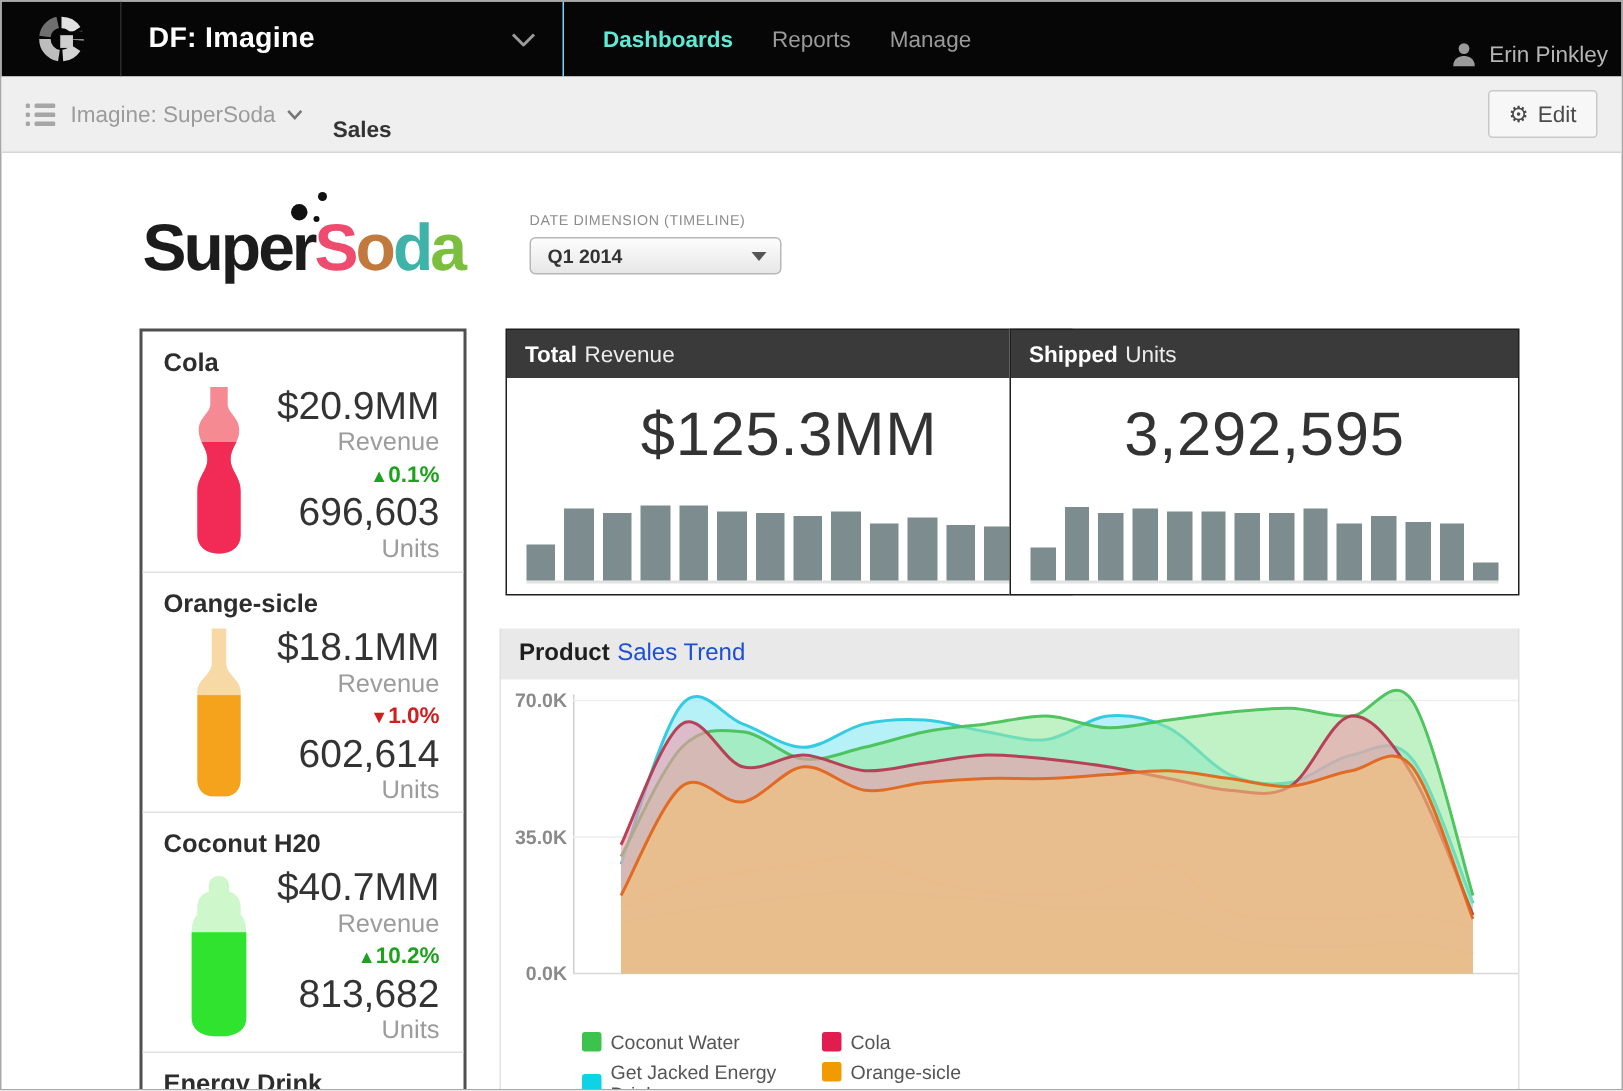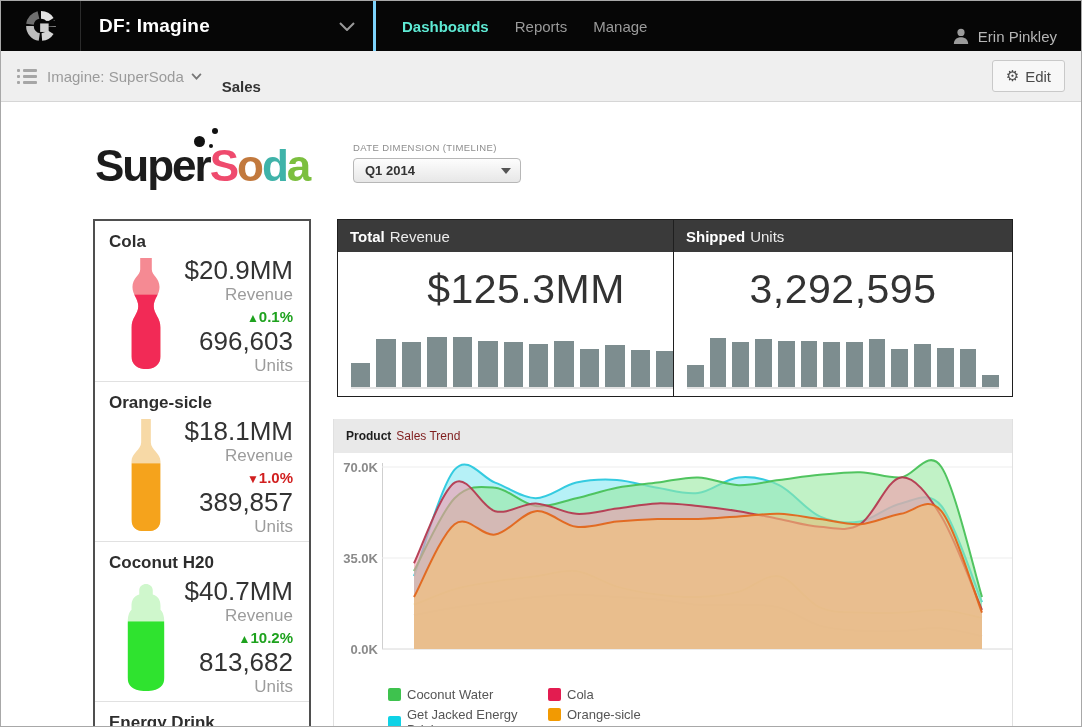--- a/index.html
+++ b/index.html
@@ -2,27 +2,27 @@
 <html><head>
 <meta charset="utf-8">
 <style>
   * { margin:0; padding:0; box-sizing:border-box; }
   body { background:#fff; font-family:"Liberation Sans", sans-serif; }
   #frame { position:relative; width:1082px; height:727px; border:1px solid #a8a8a8; background:#fff; overflow:hidden; }
 
   
   .topbar { position:absolute; top:0; left:0; right:0; height:50px; background:#060606; display:flex; align-items:center; }
   .logo-cell { width:80px; height:50px; display:flex; align-items:center; justify-content:center; border-right:1px solid #2b2b2b; cursor:pointer; }
-  .title-cell { width:295px; height:50px; display:flex; align-items:center; justify-content:space-between; padding:0 18px; border-right:3px solid #7dd3fc; cursor:pointer; }
+  .title-cell { width:295px; height:50px; display:flex; align-items:center; justify-content:space-between; padding:0 18px; border-right:1px solid #7dd3fc; cursor:pointer; }
   .app-title { color:#fff; font-size:19px; font-weight:bold; letter-spacing:.2px; }
   .nav-links { display:flex; align-items:center; gap:26px; margin-left:26px; }
   .nav-link { font-size:15px; color:#9a9a9a; cursor:pointer; }
   .nav-link.active { color:#5eead4; font-weight:bold; }
   .topbar-spacer { flex:1; }
-  .user-cell { display:flex; align-items:center; gap:8px; padding-right:24px; cursor:pointer;margin-top:20px; }
+  .user-cell { display:flex; align-items:center; gap:8px; padding-right:9px; cursor:pointer;margin-top:20px; }
   .user-name { color:#b5b5b5; font-size:15px; }
 
   
   .crumbbar { position:absolute; top:50px; left:0; right:0; height:51px; background:#efefef; border-bottom:1px solid #d6d6d6; display:flex; align-items:center; padding:0 16px; }
   .crumb-group { display:flex; align-items:center; gap:7px; margin-left:10px; cursor:pointer; }
   .crumb-group-label { color:#9b9b9b; font-size:15px; }
   .crumb-page { color:#333; font-size:15px; font-weight:bold; margin-left:20px;margin-top:20px; }
   .crumb-spacer { flex:1; }
   .edit-btn { display:flex; align-items:center; gap:6px; background:#f7f7f7; border:1px solid #c9c9c9; border-radius:3px; padding:6px 13px; font-size:15px; color:#4a4a4a; cursor:pointer; }
   .gear { font-size:15px; color:#4a4a4a; }
@@ -61,23 +61,23 @@
   .kpi.units   { left:672px; width:340px; }
   .kpi-head { height:32px; background:#3a3a3a; color:#fff; display:flex; align-items:center; padding:0 12px; font-size:15px; }
   .head-bold { font-weight:bold; }
   .head-rest { font-weight:300; color:#ececec; margin-left:5px; }
   .kpi-value { text-align:center; font-size:41px; color:#333; margin-top:14px; letter-spacing:.5px; }
   .spark { position:absolute; left:13px; right:13px; bottom:7px; height:56px; display:flex; align-items:flex-end; gap:6px; border-bottom:2px solid #e2e2e2; }
   .spark-bar { flex:1; }
 
   
   .trend { position:absolute; left:332px; top:418px; width:680px; height:312px; background:#fff; border:1px solid #e0e0e0; border-top:none; }
-  .trend-head { height:34px; background:#e9e9e9; display:flex; align-items:center; padding:0 12px; font-size:12px; }
+  .trend-head { height:34px; background:#e9e9e9; display:flex; align-items:center; padding:0 12px; font-size:16px; }
   .trend-head .head-bold { color:#1e1e1e; }
-  .trend-head .head-rest { color:#7f1d1d; }
+  .trend-head .head-rest { color:#1d4ed8; }
   .plot-wrap { position:relative; height:216px; margin-top:4px; }
   .ytick { position:absolute; left:0; width:44px; text-align:right; font-size:13px; color:#8a8a8a; transform:translateY(-50%);font-weight:bold; }
   .plot-svg { position:absolute; left:48px; top:0; }
   .legend { display:flex; margin:14px 0 0 54px; }
   .legend-col { display:flex; flex-direction:column; gap:5px; }
   .legend-col:nth-child(1) { width:160px; }
   .legend-col:nth-child(2) { width:180px; }
   .legend-item { display:flex; align-items:center; gap:6px; }
   .swatch { width:13px; height:13px; border-radius:2px; flex:0 0 auto; }
   .legend-label { font-size:13px; color:#555; }
@@ -197,21 +197,21 @@
                 <path d="M20,2 L30,2 L30,26 C30,34 40,37 40,46 L40,106 C40,114 35,118 28,118 L22,118 C15,118 10,114 10,106 L10,46 C10,37 20,34 20,26 Z"></path>
               </clipPath>
             </defs>
           <path d="M20,2 L30,2 L30,26 C30,34 40,37 40,46 L40,106 C40,114 35,118 28,118 L22,118 C15,118 10,114 10,106 L10,46 C10,37 20,34 20,26 Z" fill="#F7D9A6"></path>
           <rect x="0" y="48" width="50" height="72" fill="#F5A31C" clip-path="url(#orangeClip)"></rect>
         </svg>
         <div class="prod-stats">
           <div class="stat-big">$18.1MM</div>
           <div class="stat-label">Revenue</div>
           <div class="stat-change" style="color: rgb(209, 31, 31);"><span class="arr">▼</span><span>1.0%</span></div>
-          <div class="stat-big">389,857</div>
+          <div class="stat-big">602,614</div>
           <div class="stat-label">Units</div>
         </div>
       </div>
     </div>
 
     <div class="prod">
       <div class="prod-name">Coconut H20</div>
       <div class="prod-row">
         <svg class="bottle" height="116" viewBox="0 0 54 120">
           <defs>

